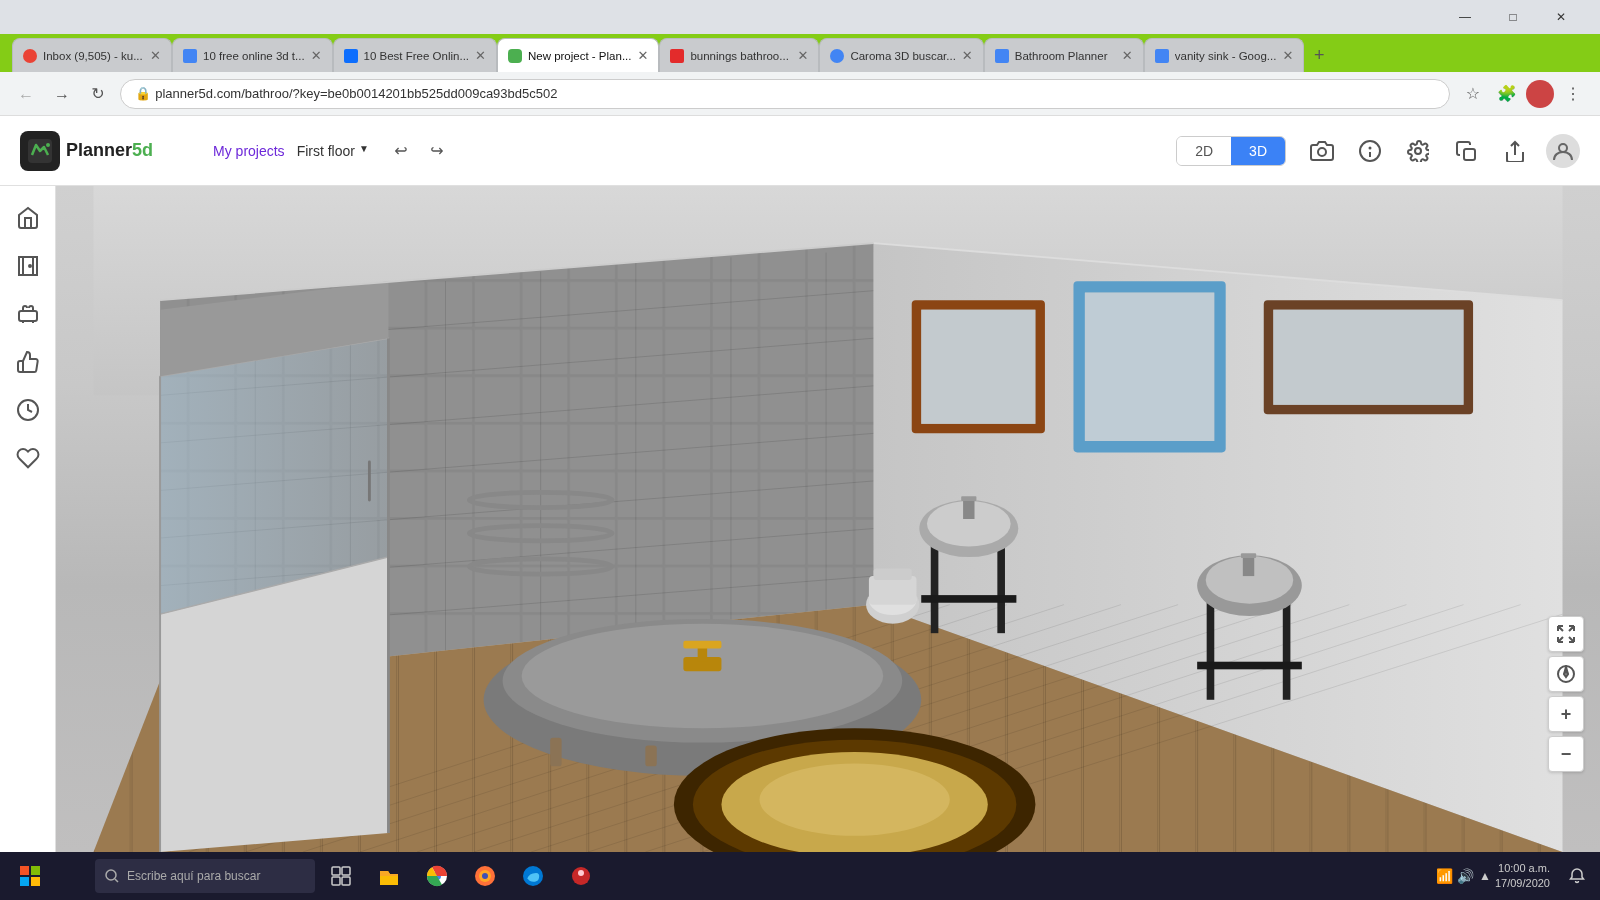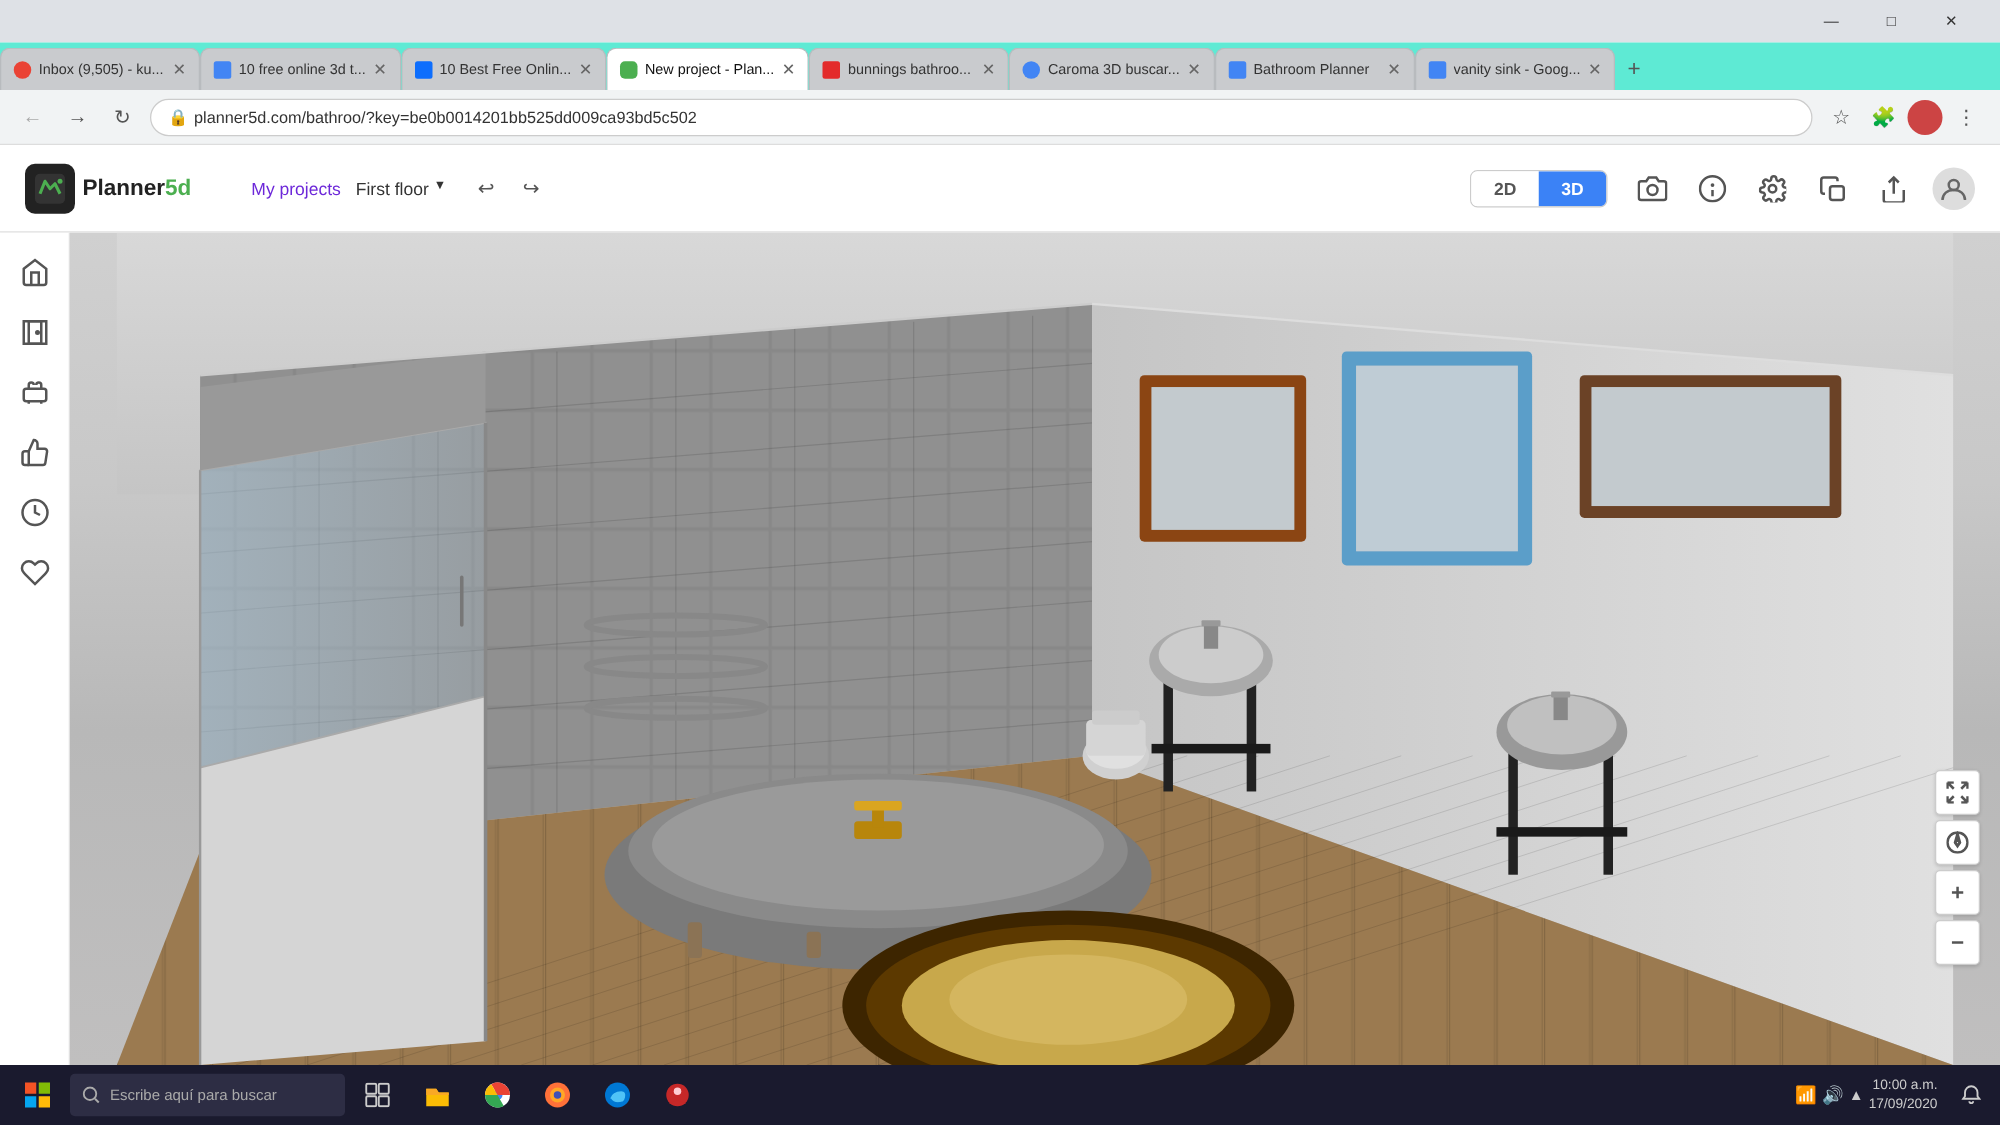--- a/index.html
+++ b/index.html
@@ -14,24 +14,24 @@
       display: flex;
       align-items: center;
       padding: 0 8px;
       gap: 0;
     }
     .window-controls { display: flex; gap: 2px; margin-right: 8px; }
     .win-btn { width: 46px; height: 34px; display: flex; align-items: center; justify-content: center; font-size: 12px; color: #333; cursor: pointer; }
 
     .tabs-bar {
       height: 38px;
-      background: #5eead4;
+      background: #84cc16;
       display: flex;
       align-items: flex-end;
-      padding: 0 0 0 0;
+      padding: 0 0 0 12px;
       overflow: hidden;
     }
     .tab {
       height: 34px;
       min-width: 160px;
       max-width: 200px;
       background: #c9cbce;
       border-radius: 8px 8px 0 0;
       display: flex;
       align-items: center;
@@ -92,21 +92,21 @@
     .app-header {
       height: 70px;
       background: #fff;
       border-bottom: 1px solid #e0e0e0;
       display: flex;
       align-items: center;
       padding: 0 20px;
       gap: 0;
       box-shadow: 0 1px 3px rgba(0,0,0,0.1);
     }
-    .logo-area { display: flex; align-items: center; gap: 6px; margin-right: 24px; }
+    .logo-area { display: flex; align-items: center; gap: 6px; margin-right: 36px; }
     .logo-icon {
       width: 40px; height: 40px;
       background: #222;
       border-radius: 8px;
       display: flex; align-items: center; justify-content: center;
       color: #fff;
       font-weight: bold;
       font-size: 14px;
     }
     .logo-text { font-size: 18px; font-weight: 600; color: #222; }
@@ -122,21 +122,21 @@
     }
     .floor-label { font-size: 14px; color: #333; }
     .floor-arrow { font-size: 10px; color: #333; }
 
     .undo-redo { display: flex; gap: 4px; margin-left: 16px; }
     .ur-btn { width: 32px; height: 32px; border-radius: 50%; display: flex; align-items: center; justify-content: center; cursor: pointer; color: #555; font-size: 16px; }
 
     .spacer { flex: 1; }
 
     .view-toggle { display: flex; border-radius: 6px; overflow: hidden; border: 1px solid #ccc; }
-    .view-btn { padding: 6px 18px; font-size: 14px; font-weight: 700; cursor: pointer; border: none; background: #fff; color: #555; }
+    .view-btn { padding: 6px 18px; font-size: 14px; font-weight: 400; cursor: pointer; border: none; background: #fff; color: #555; }
     .view-btn.active { background: #3b82f6; color: #fff; }
 
     .header-tools { display: flex; gap: 16px; align-items: center; margin-left: 20px; }
     .hdr-tool { width: 32px; height: 32px; display: flex; align-items: center; justify-content: center; cursor: pointer; color: #555; font-size: 18px; }
     .user-avatar { width: 34px; height: 34px; border-radius: 50%; background: #ddd; display: flex; align-items: center; justify-content: center; font-size: 18px; cursor: pointer; }
 
     
     .main-area { flex: 1; display: flex; position: relative; overflow: hidden; }
 
     
@@ -199,20 +199,21 @@
     .search-box {
       height: 34px;
       width: 220px;
       background: #2d2d44;
       border-radius: 4px;
       display: flex;
       align-items: center;
       padding: 0 10px;
       gap: 8px;
       cursor: pointer;
+      margin-left: 39px;
     }
     .search-box-text { font-size: 12px; color: #aaa; }
     .taskbar-icon { width: 44px; height: 44px; display: flex; align-items: center; justify-content: center; cursor: pointer; border-radius: 4px; }
     .tb-spacer { flex: 1; }
     .sys-tray { display: flex; align-items: flex-end; gap: 8px; margin-right: 8px; }
     .sys-tray-text { font-size: 11px; color: #ccc; text-align: right; line-height: 1.4; }
     .tray-icons { display: flex; gap: 4px; align-items: center; }
     .tray-icon { font-size: 14px; color: #ccc; cursor: pointer; }
     .notification-btn { width: 30px; height: 44px; display: flex; align-items: center; justify-content: center; color: #ccc; font-size: 16px; cursor: pointer; }
 

